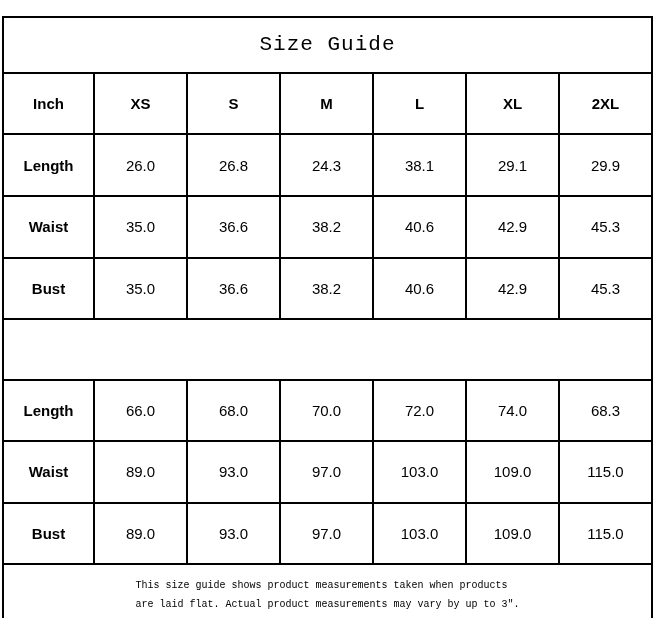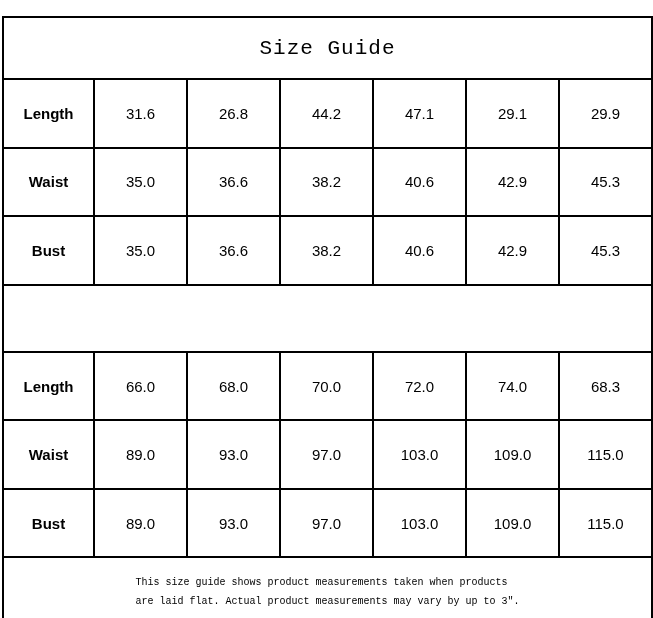--- a/index.html
+++ b/index.html
@@ -71,27 +71,36 @@
       <col style="width:93px">
       <col style="width:93px">
       <col style="width:93px">
     </colgroup>
 
     <tbody>
         <tr class="r-title">
       <td colspan="7" class="title">Size Guide</td>
     </tr>
 
+    <tr class="r-head">
+      <td class="lbl">Inch</td>
+      <td class="lbl">XS</td>
+      <td class="lbl">S</td>
+      <td class="lbl">M</td>
+      <td class="lbl">L</td>
+      <td class="lbl">XL</td>
+      <td class="lbl">2XL</td>
+    </tr>
 
     <tr class="r-std">
       <td class="lbl">Length</td>
-      <td>31.6</td>
+      <td>26.0</td>
       <td>26.8</td>
-      <td>44.2</td>
-      <td>47.1</td>
+      <td>24.3</td>
+      <td>38.1</td>
       <td>29.1</td>
       <td>29.9</td>
     </tr>
 
     <tr class="r-std">
       <td class="lbl">Waist</td>
       <td>35.0</td>
       <td>36.6</td>
       <td>38.2</td>
       <td>40.6</td>

